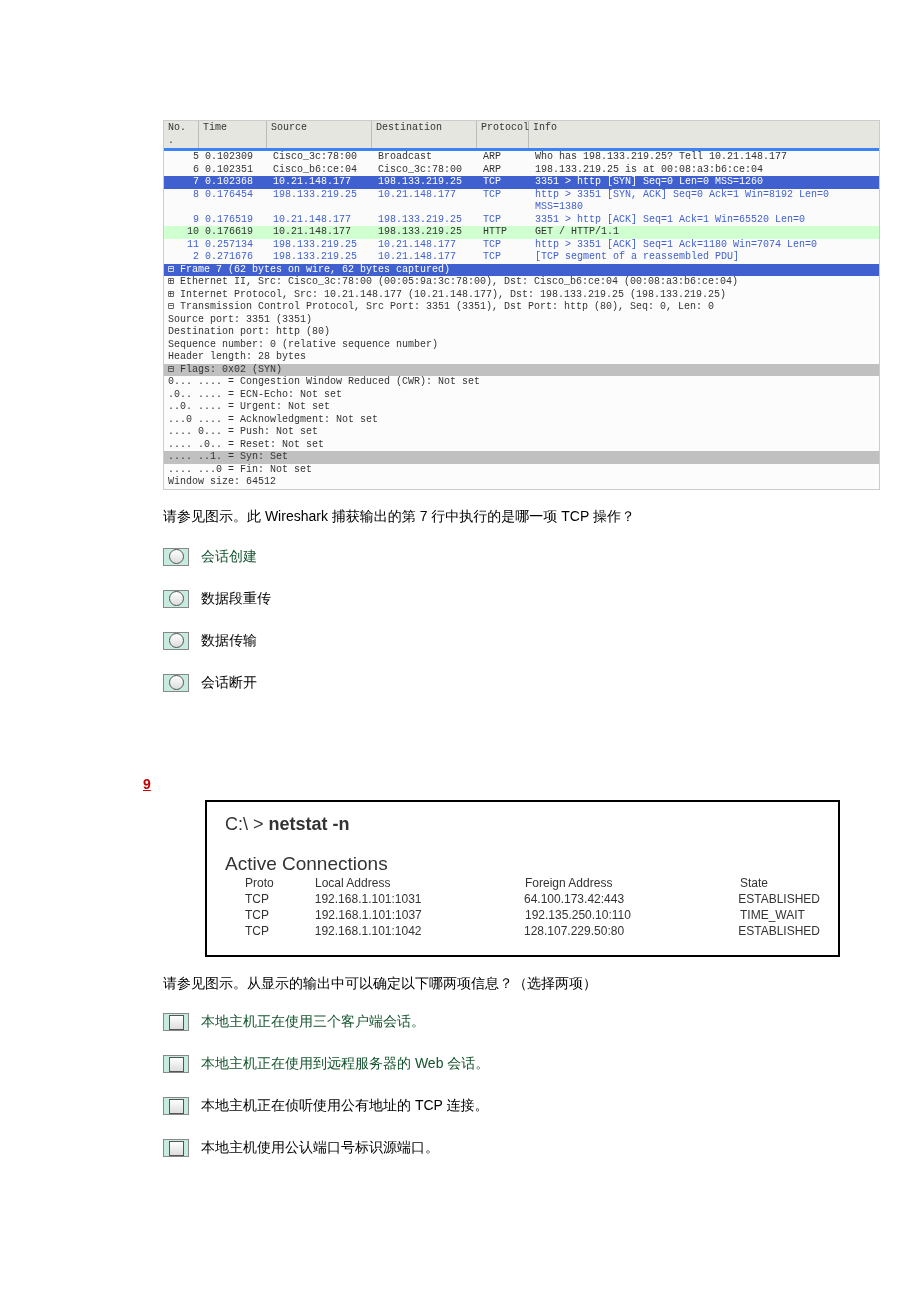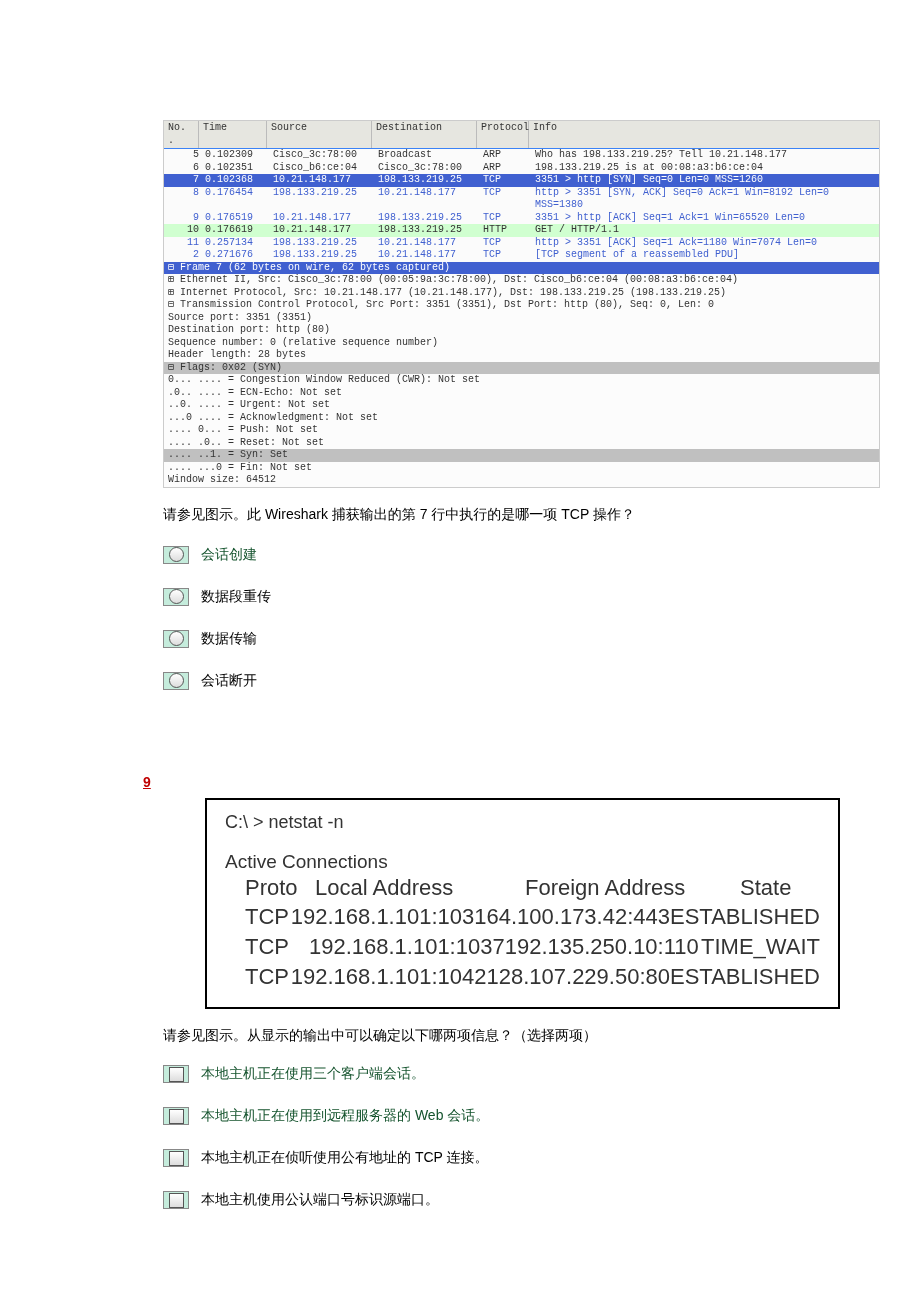--- a/index.html
+++ b/index.html
@@ -1,19 +1,19 @@
 <!DOCTYPE html>
 <html><head>
 <meta charset="utf-8">
 <style>
   body { margin:0; padding:0; font-family:"SimSun",Arial,sans-serif; font-size:13px; color:#000; background:#fff; }
   .page { width:920px; margin:0 auto; padding:120px 0 60px 0; box-sizing:border-box; }
   .content { margin-left:163px; margin-right:40px; }
   .wire-img { border:1px solid #ccc; background:#fbfbfb; font-family:"Courier New",monospace; font-size:10px; line-height:1.25; color:#333; }
-  .wire-hdr { display:flex; border-bottom:1px solid #3b82f6; background:#e6e6e0; font-size:10px; }
+  .wire-hdr { display:flex; border-bottom:3px solid #3b82f6; background:#e6e6e0; font-size:10px; }
   .wire-hdr div { padding:1px 4px; border-right:1px solid #bbb; box-sizing:border-box; }
   .wire-hdr .c-no{width:35px} .wire-hdr .c-tm{width:68px} .wire-hdr .c-src{width:105px}
   .wire-hdr .c-dst{width:105px} .wire-hdr .c-pr{width:52px} .wire-hdr .c-in{flex:1;border-right:none}
   .pkt-row { display:flex; }
   .pkt-row .c-no{width:35px;text-align:right;padding-right:6px} .pkt-row .c-tm{width:68px}
   .pkt-row .c-src{width:105px} .pkt-row .c-dst{width:105px} .pkt-row .c-pr{width:52px}
   .pkt-row .c-in{flex:1}
   .pkt-row.sel { background:#4060d0; color:#fff; }
   .pkt-row.http { background:#d0ffd0; }
   .tcp-blue { color:#4060d0; }
@@ -25,23 +25,23 @@
   .option-row { margin-bottom:24px; display:flex; align-items:center; }
   .radio, .chk { width:24px; height:16px; background:#c5ecdc; border:1px solid #888; margin-right:12px;
                  display:flex; align-items:center; justify-content:center; flex-shrink:0; }
   .radio-inner { width:13px; height:13px; border-radius:50%; border:1px solid #555; background:linear-gradient(#fff,#ddd); }
   .chk-inner { width:13px; height:13px; border:1px solid #555; background:linear-gradient(#fff,#ddd); }
   .opt-text { font-size:14px; }
   .red { color:#14532d; }
   .q-number { color:#c00000; font-weight:bold; text-decoration:underline; font-size:14px; margin-left:143px; }
   .netstat-box { border:2px solid #000; padding:12px 18px 16px 18px; font-family:Arial,sans-serif; font-size:18px; color:#333; margin-top:8px; }
   .netstat-cmd { font-size:18px; margin-bottom:18px; }
-  .netstat-cmd b { font-weight:normal; }
+  .netstat-cmd b { font-weight:bold; }
   .netstat-sub { font-size:19px; }
-  .ns-tbl { font-size:22px; line-height:1.35; margin-left:20px; }
+  .ns-tbl { font-size:12px; line-height:1.35; margin-left:20px; }
   .ns-row { display:flex; }
   .ns-row .nc1{width:70px} .ns-row .nc2{width:210px} .ns-row .nc3{width:215px} .ns-row .nc4{flex:1}
 </style>
 </head>
 <body>
 
 <div class="page">
   <div class="content">
 
     <div class="wire-img">

